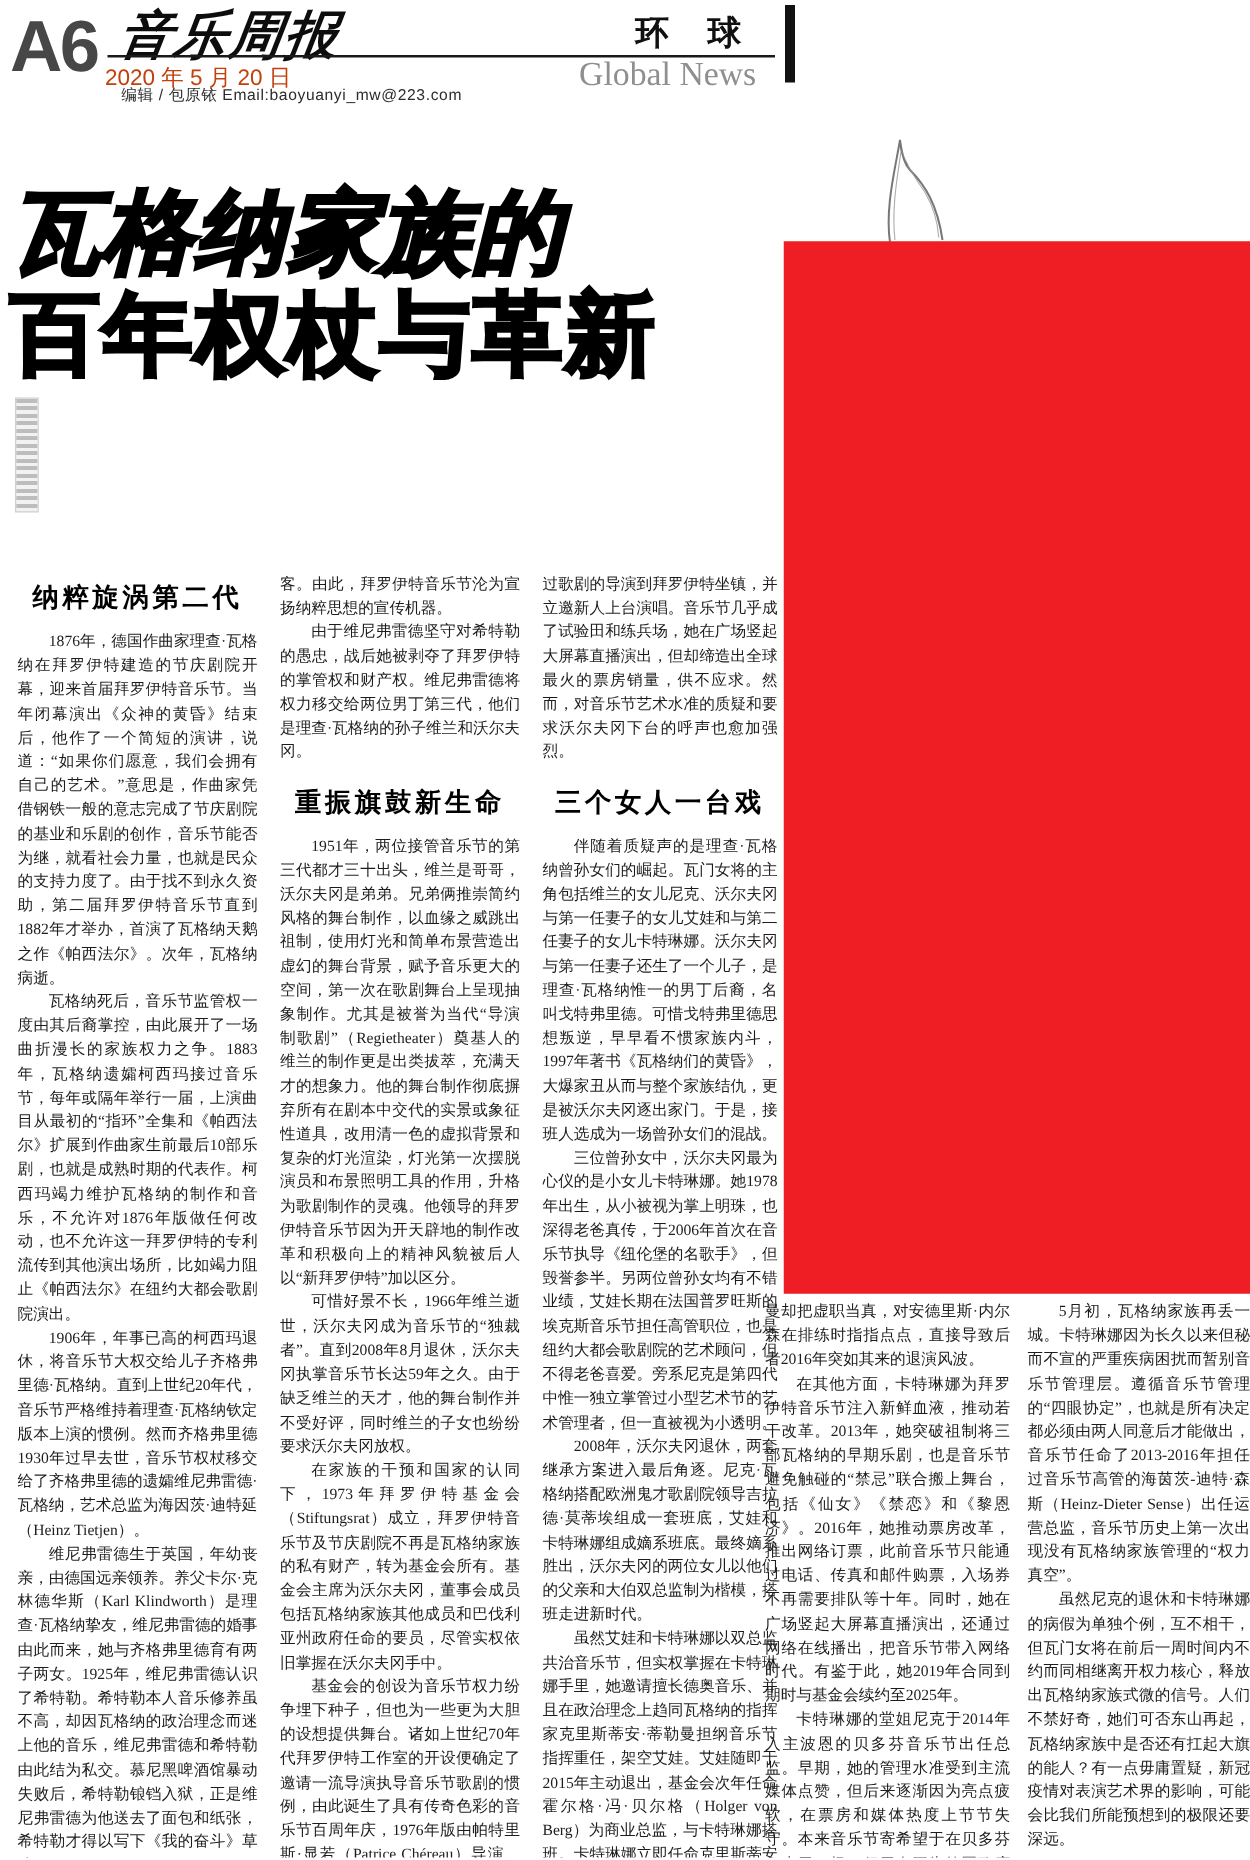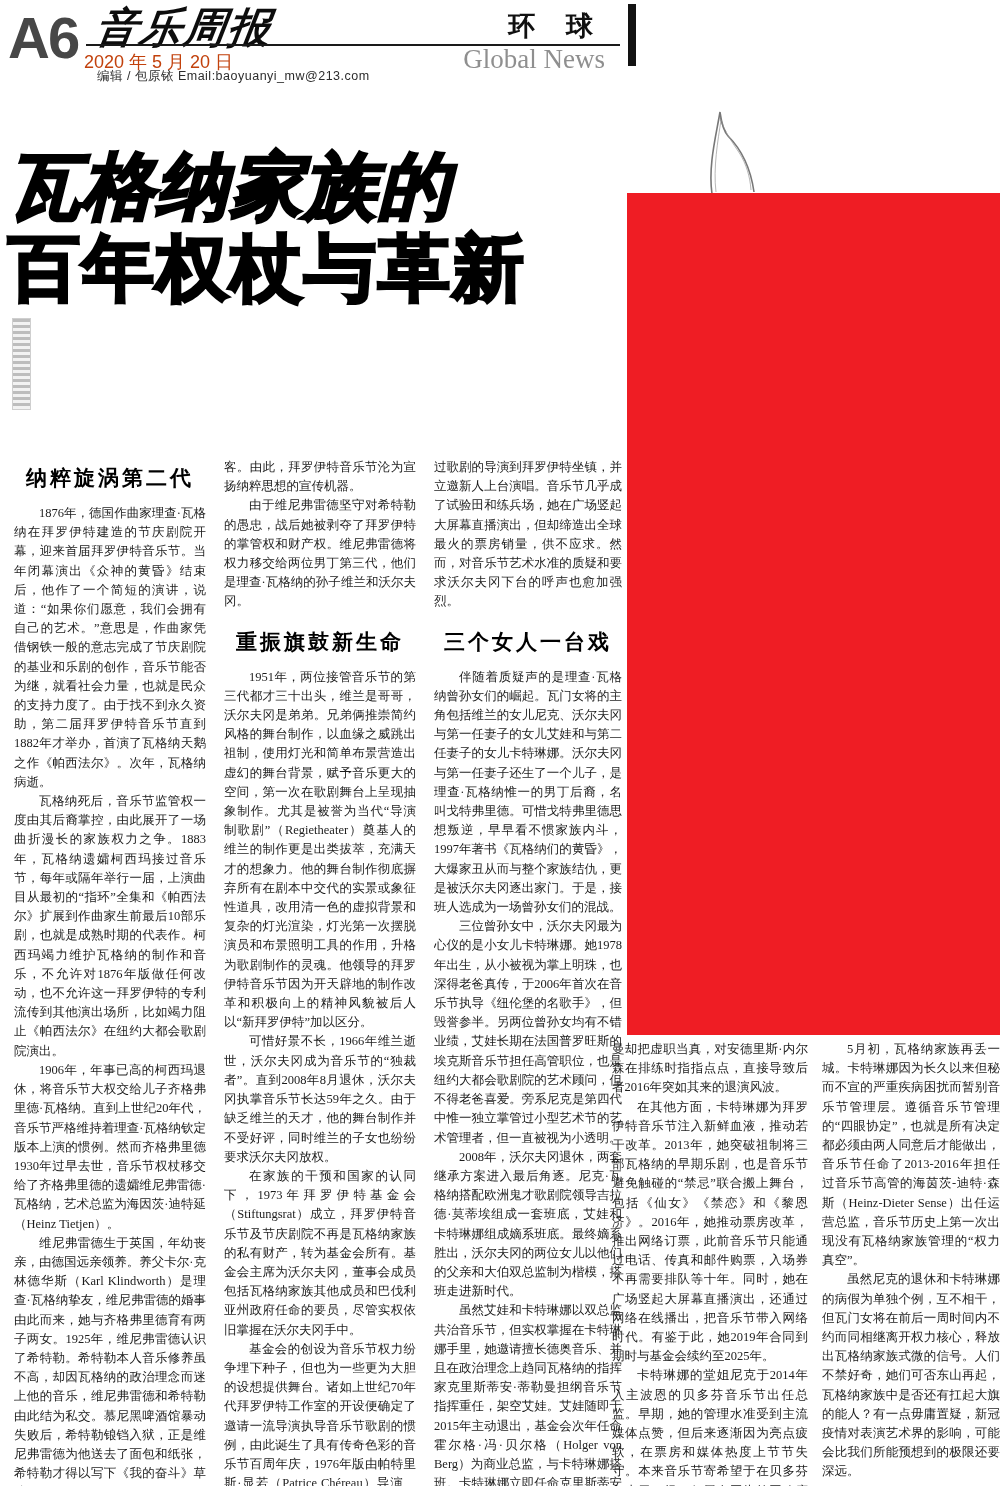--- a/index.html
+++ b/index.html
@@ -58,21 +58,21 @@
 </style>
 </head>
 <body>
 
 <div id="page">
 
   <div id="page-num">A6</div>
   <div id="logo">音乐周报</div>
   <div id="mast-rule"></div>
   <div id="date-line">2020 年 5 月 20 日</div>
-  <div id="editor-line">编辑 / 包原铱  Email:baoyuanyi_mw@213.com</div>
+  <div id="editor-line">编辑 / 包原铱  Email:baoyuanyi_mw@223.com</div>
   <div id="sec-cn">环 球</div>
   <div id="sec-en">Global News</div>
   <div id="sec-bar"></div>
 
   <div class="headline" id="headline1">瓦格纳家族的</div>
   <div class="headline" id="headline2">百年权杖与革新</div>
 
   <div id="lead-ornament"></div>
 
   <svg id="splash" viewBox="0 0 120 92">

